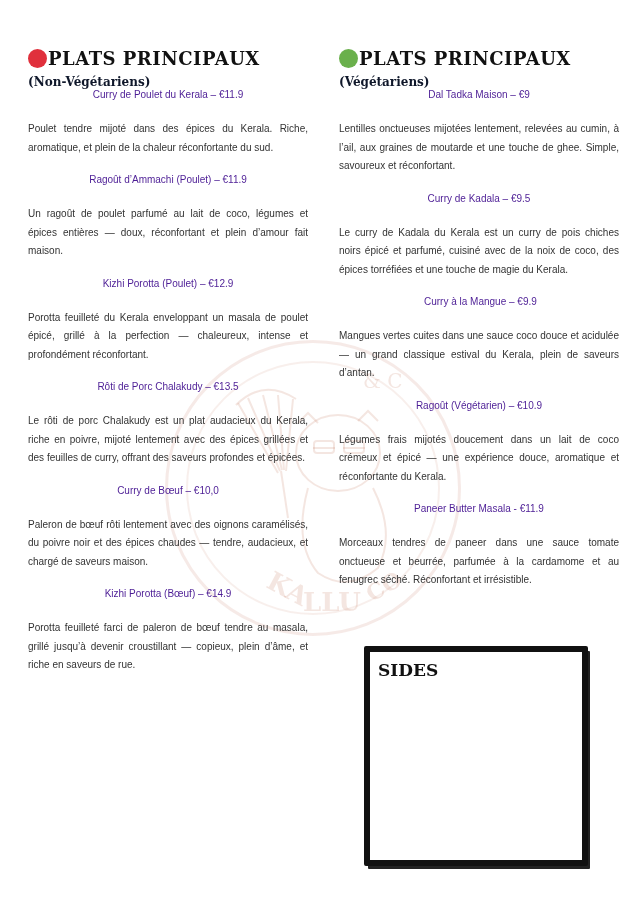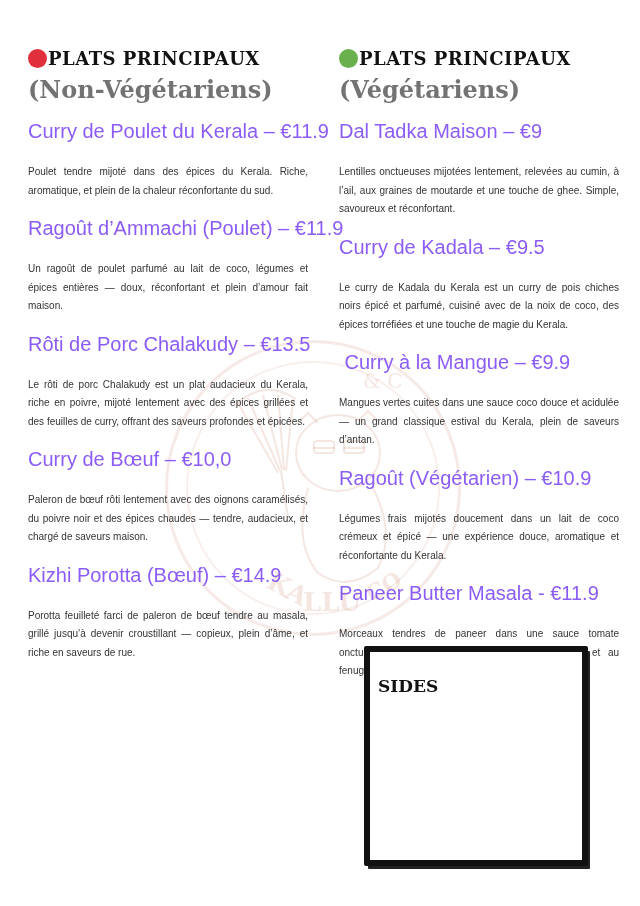--- a/index.html
+++ b/index.html
@@ -13,42 +13,42 @@
     pointer-events: none;
   }
   .watermark .inner {
     position: absolute; left: 18px; top: 18px; right: 18px; bottom: 18px;
     border-radius: 50%; border: 2px solid rgba(205,140,120,0.14);
   }
   .watermark svg { position: absolute; left: 0; top: 0; }
   .col { position: absolute; top: 48px; width: 280px; }
   .col.left { left: 28px; }
   .col.right { left: 339px; }
-  .section-head { position: relative; margin-bottom: 16px; }
+  .section-head { position: relative; }
   .head-line { display: flex; align-items: center; }
   .dot { width: 19px; height: 19px; border-radius: 50%; display: inline-block; margin-right: 1px; }
   .head-title {
     font-family: "DejaVu Serif", serif; font-weight: bold; font-size: 18px; letter-spacing: 0.5px;
     color: #111; font-variant: small-caps;
   }
   .head-sub {
-    font-family: "DejaVu Serif", serif; font-weight: bold; font-size: 24px; color: #737373;
+    font-family: "DejaVu Serif", serif; font-weight: bold; font-size: 12px; color: #0f172a;
     margin-top: 6px;
   }
   .item { margin-bottom: 17px; }
-  .item-title { font-size: 20px; color: #8b5cf6; margin-bottom: 6px; white-space: nowrap; }
+  .item-title { font-size: 10px; color: #4c1d95; margin-bottom: 6px; white-space: nowrap; text-align: center; }
   .item-desc { font-size: 10px; line-height: 18.5px; color: #333; text-align: justify; margin-top: 20px; }
   .sides {
     position: absolute; left: 364px; top: 646px; width: 212px; height: 208px;
     border: 6px solid #111; border-radius: 2px; background: #fff;
     box-shadow: 3px 4px 0 -1px #222;
   }
   .sides-title {
     font-family: "DejaVu Serif", serif; font-weight: bold; font-size: 17px; color: #111;
-    font-variant: small-caps; position: absolute; left: 8px; top: 24px;
+    font-variant: small-caps; position: absolute; left: 8px; top: 8px;
   }
   .sides-list { position: absolute; left: 8px; top: 66px; }
   .sides-item { font-size: 13.5px; line-height: 20px; color: #222; white-space: nowrap; }
 </style>
 </head>
 <body>
 
 <div class="watermark">
   <div class="inner"></div>
   <svg width="290" height="290" viewBox="0 0 290 290">
@@ -79,20 +79,24 @@
     <div class="head-sub">(Non-Végétariens)</div>
   </div>
 
   <div class="item">
     <div class="item-title">Curry de Poulet du Kerala – €11.9</div>
     <div class="item-desc">Poulet tendre mijoté dans des épices du Kerala. Riche, aromatique, et plein de la chaleur réconfortante du sud.</div>
   </div>
   <div class="item">
     <div class="item-title">Ragoût d’Ammachi (Poulet) – €11.9</div>
     <div class="item-desc">Un ragoût de poulet parfumé au lait de coco, légumes et épices entières — doux, réconfortant et plein d’amour fait maison.</div>
+  </div>
+  <div class="item">
+    <div class="item-title">Kizhi Porotta (Poulet) – €12.9</div>
+    <div class="item-desc">Porotta feuilleté du Kerala enveloppant un masala de poulet épicé, grillé à la perfection — chaleureux, intense et profondément réconfortant.</div>
   </div>
   <div class="item">
     <div class="item-title">Rôti de Porc Chalakudy – €13.5</div>
     <div class="item-desc">Le rôti de porc Chalakudy est un plat audacieux du Kerala, riche en poivre, mijoté lentement avec des épices grillées et des feuilles de curry, offrant des saveurs profondes et épicées.</div>
   </div>
   <div class="item">
     <div class="item-title">Curry de Bœuf – €10,0</div>
     <div class="item-desc">Paleron de bœuf rôti lentement avec des oignons caramélisés, du poivre noir et des épices chaudes — tendre, audacieux, et chargé de saveurs maison.</div>
   </div>
   <div class="item">

